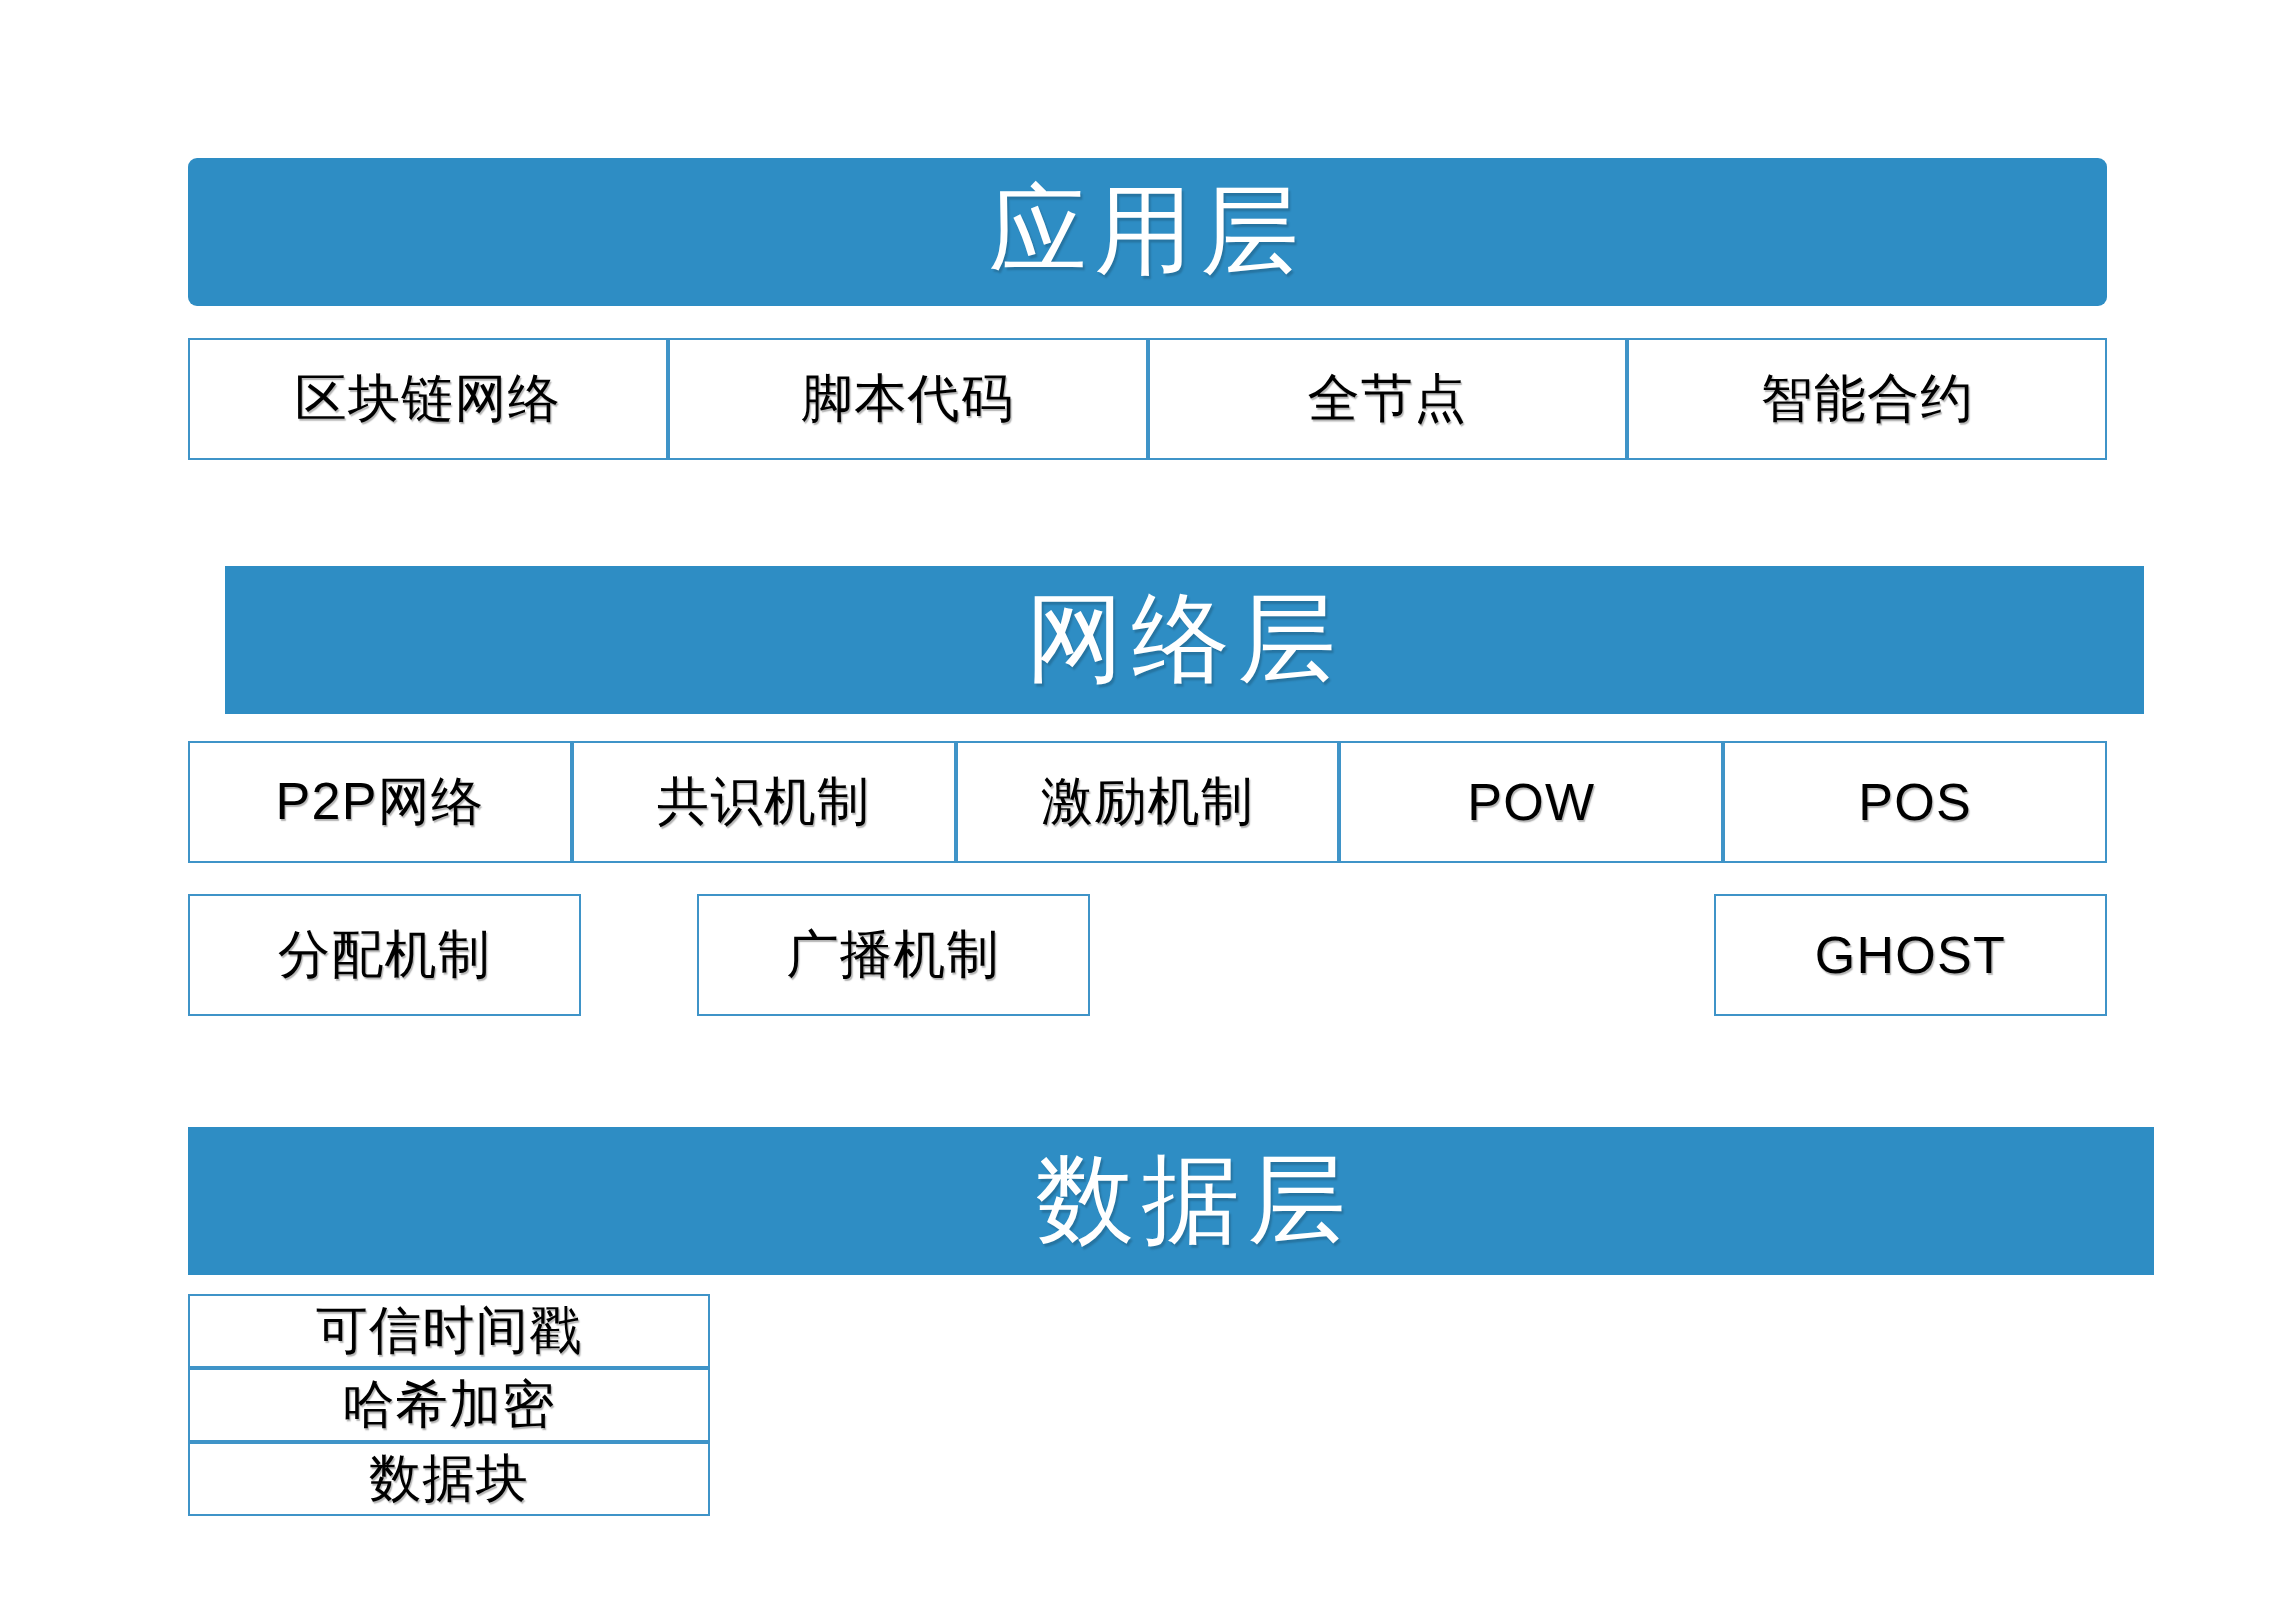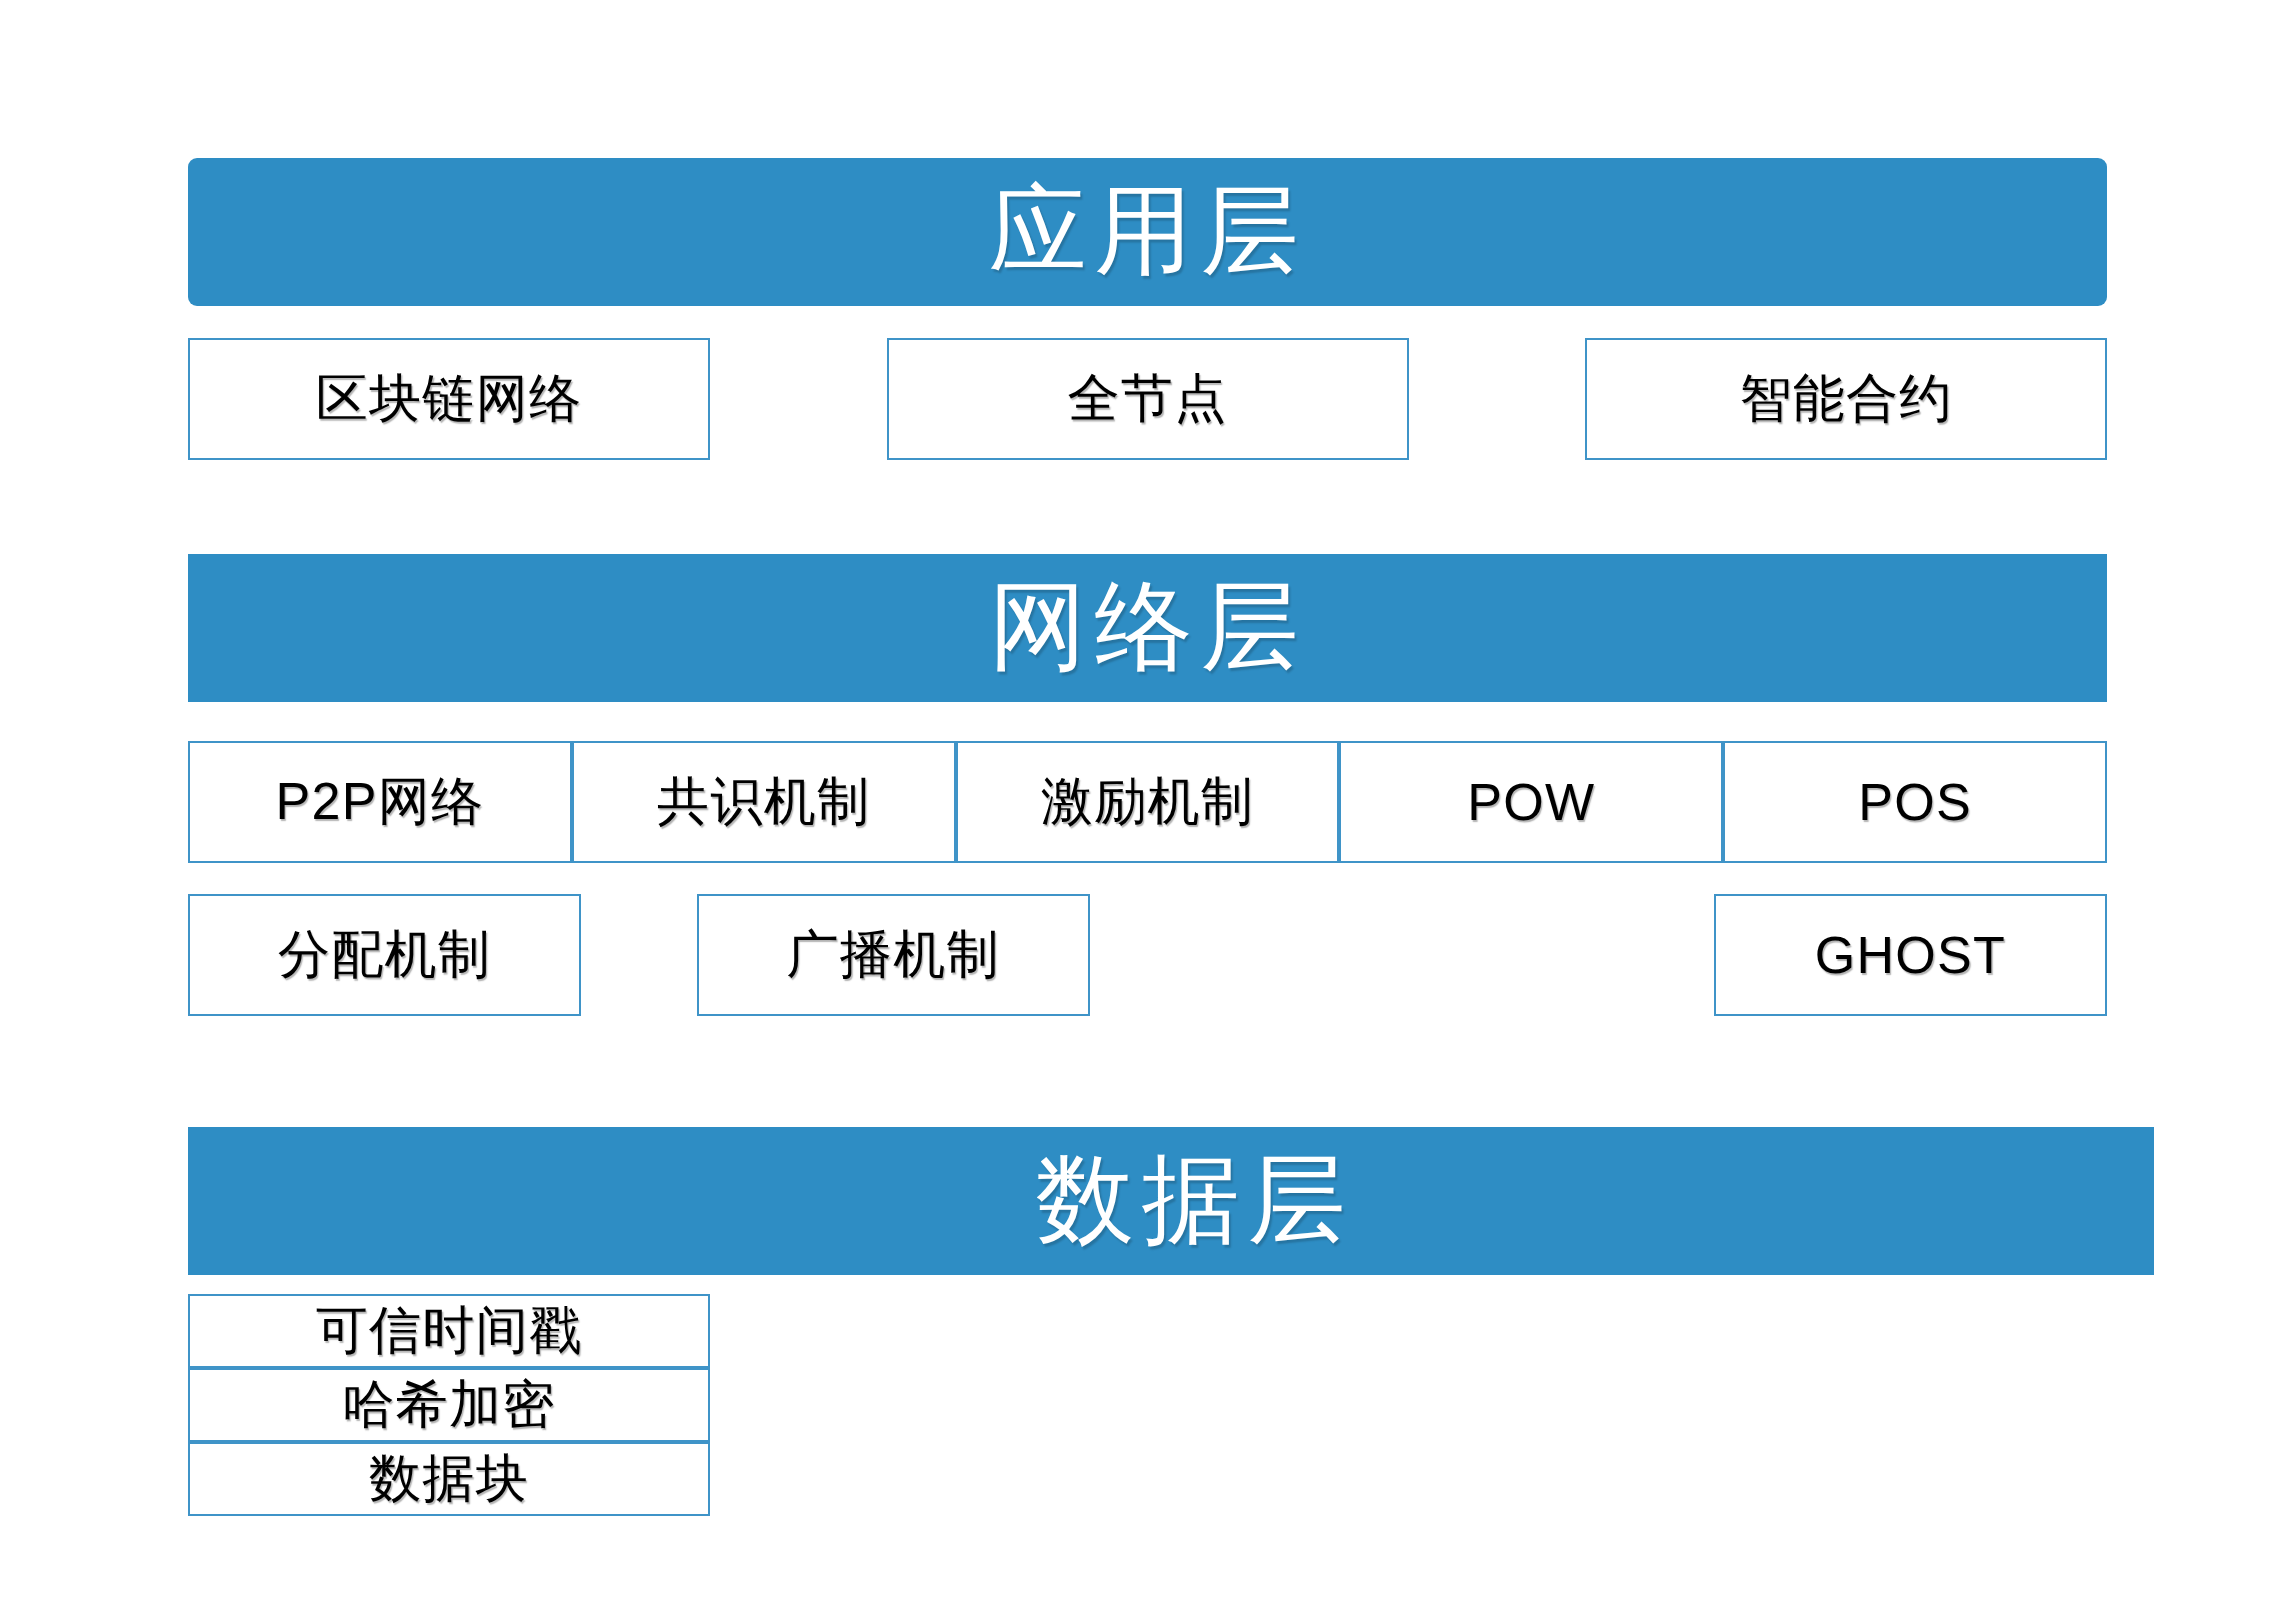--- a/index.html
+++ b/index.html
@@ -39,36 +39,37 @@
     display:flex;align-items:center;justify-content:center;
     font-size:52px;font-weight:500;letter-spacing:1.3px;
     text-shadow:1.3px 2px 1.3px rgba(0,0,0,0.30);
   }
   .w4{width:522px;}
   .w5{width:393px;}
   .spacer{visibility:hidden;border:none;background:transparent;}
   
   .band-application{top:158px;border-radius:9px;}
   .row-application {top:338px;}
-  .band-network    {top:554px;}
+  .band-network    {top:566px;margin-left:37px;}
   .row-network-1   {top:741px;}
   .row-network-2   {top:894px;text-align:right;}
   .band-data       {top:1127px;padding-left:47px;}
   .row-data        {top:1294px;flex-direction:column;}
 </style>
 </head>
 <body>
 
 <div class="stage">
 
   <div class="band band-application">
     <span>应用层</span>
   </div>
   <div class="row row-application">
     <div class="box w4">区块链网络</div>
+    <div class="box w4">脚本代码</div>
     <div class="box w4">全节点</div>
     <div class="box w4">智能合约</div>
   </div>
 
   <div class="band band-network">
     <span>网络层</span>
   </div>
   <div class="row row-network-1">
     <div class="box w5">P2P网络</div>
     <div class="box w5">共识机制</div>

